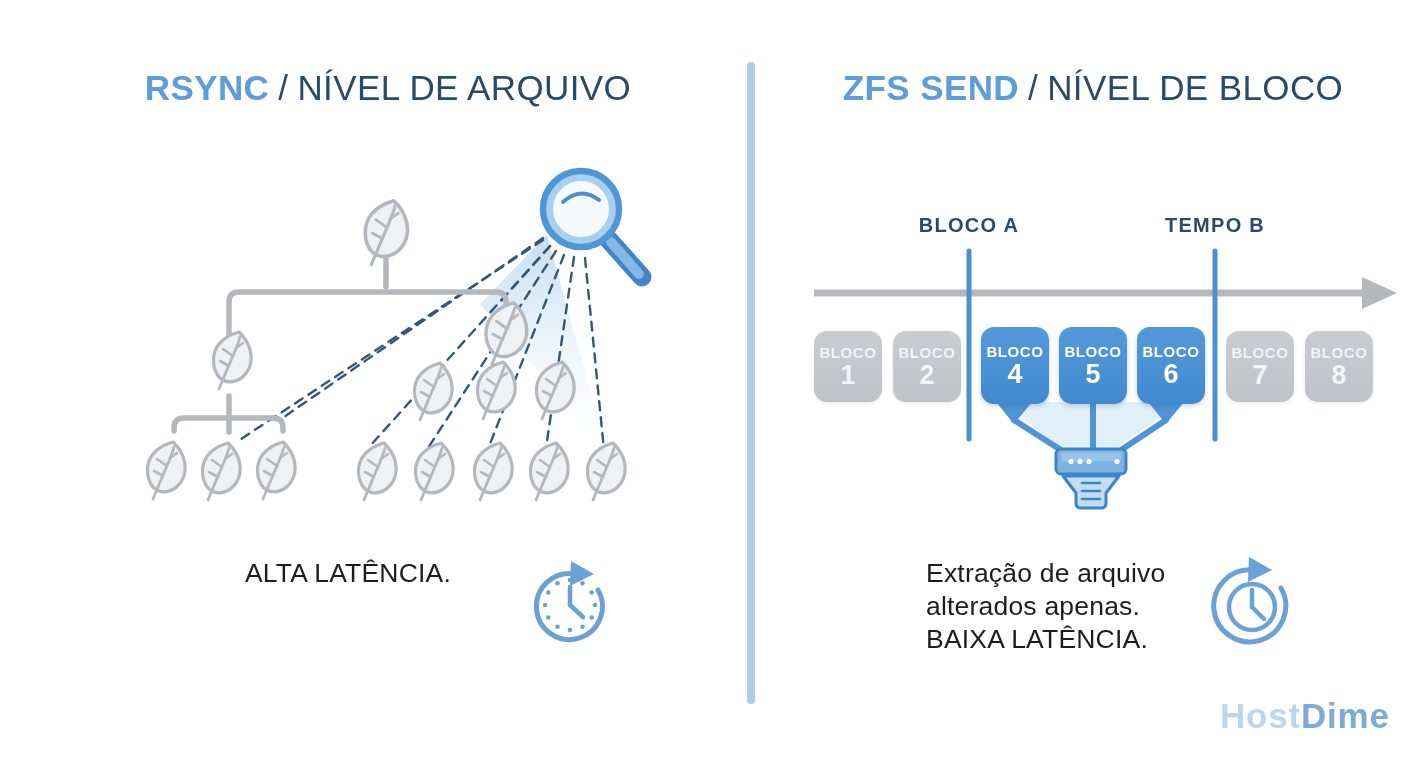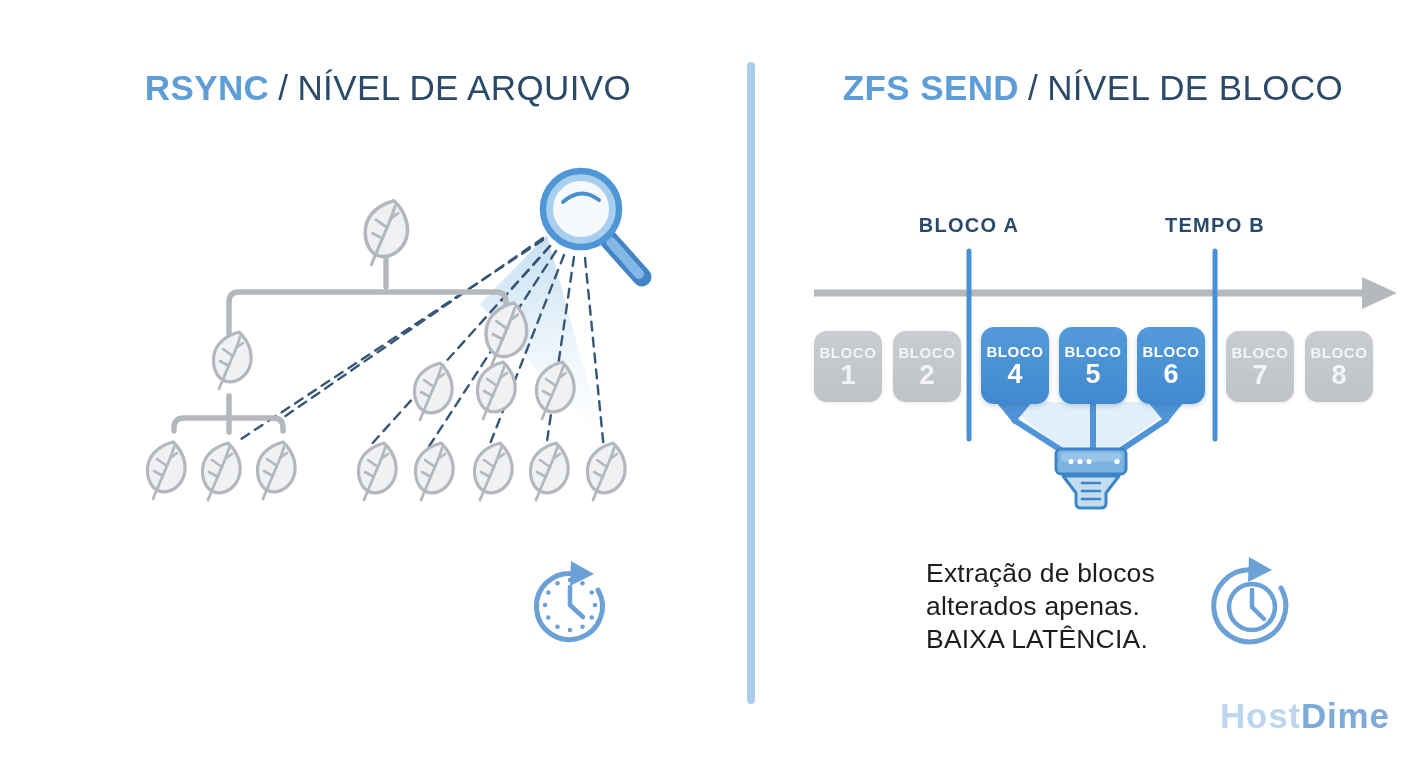--- a/index.html
+++ b/index.html
@@ -199,23 +199,24 @@
   <div class="block" style="left:1178px" data-state="unchanged">
     <span class="lbl">BLOCO</span>
     <span class="num">7</span>
   </div>
   <div class="block" style="left:1257px" data-state="unchanged">
     <span class="lbl">BLOCO</span>
     <span class="num">8</span>
   </div>
 
   <div class="caption left">
+    <div>ALTA LATÊNCIA.</div>
   </div>
   <div class="caption right">
-    <div>Extração de blocos</div>
+    <div>Extração de arquivo</div>
     <div>alterados apenas.</div>
     <div>BAIXA LATÊNCIA.</div>
   </div>
 
   <div class="logo">
     <span class="p1">Host</span><span class="p2">Dime</span>
   </div>
 
 </div>
 

